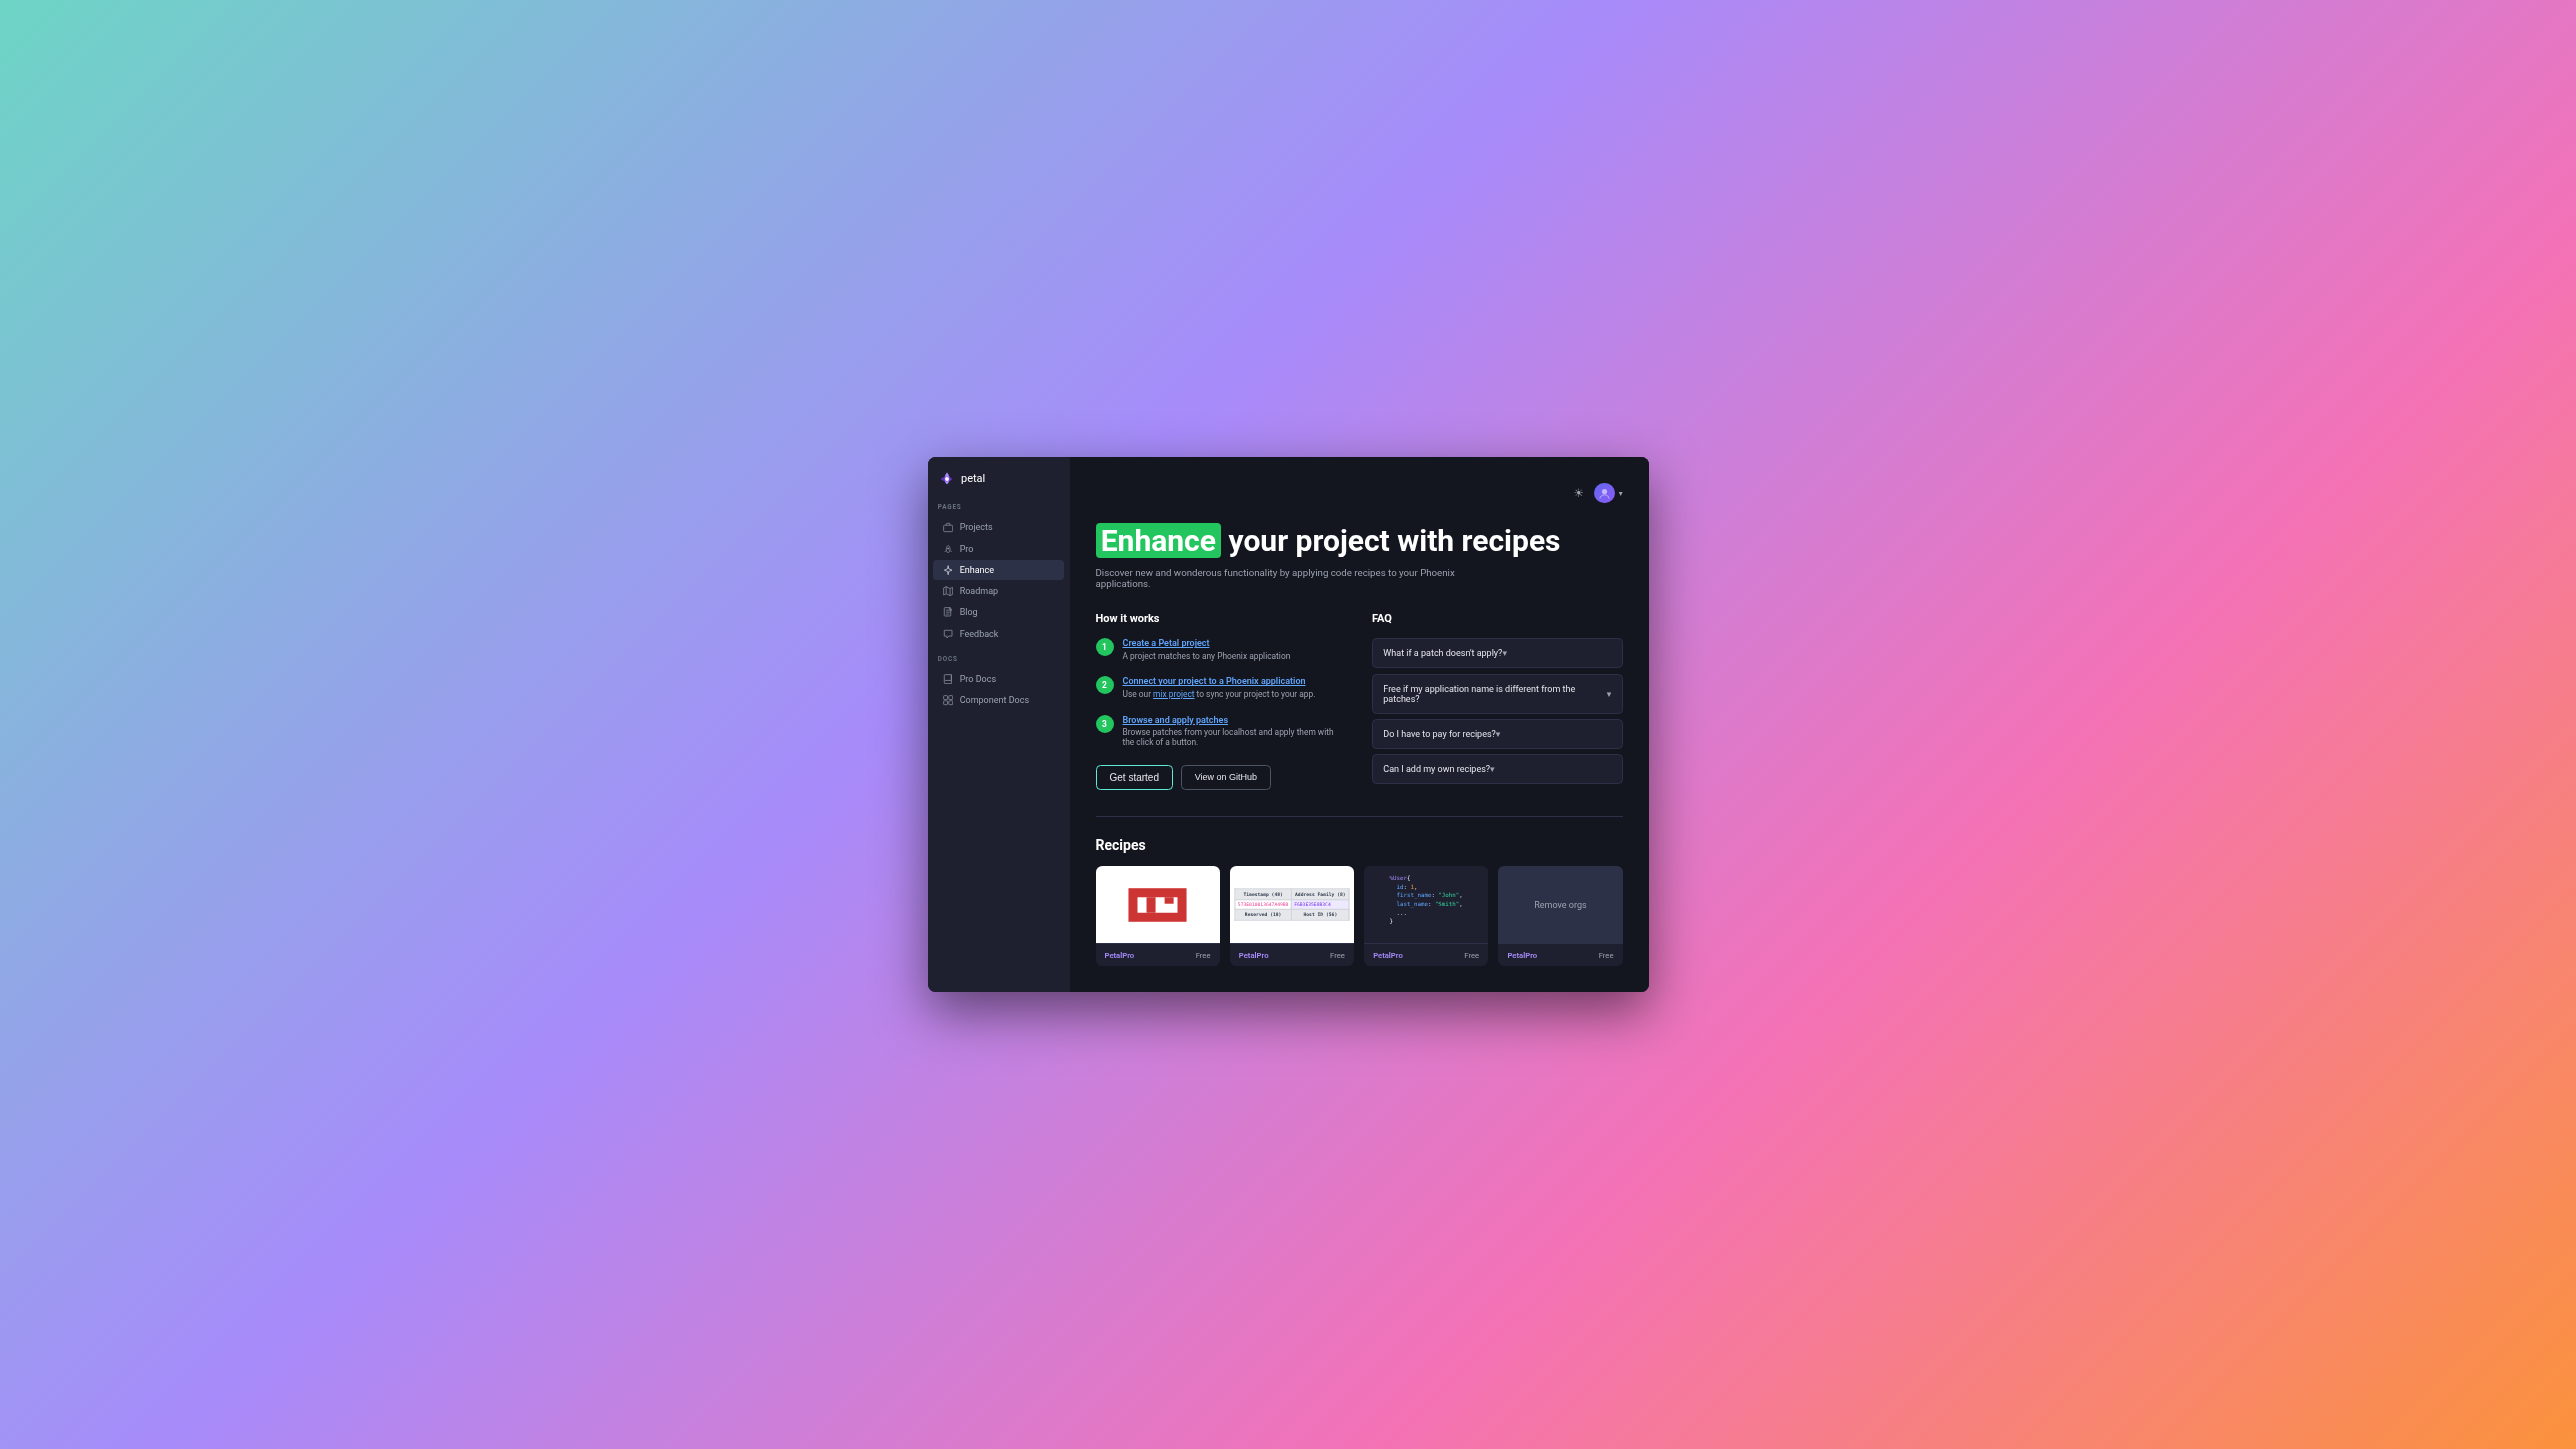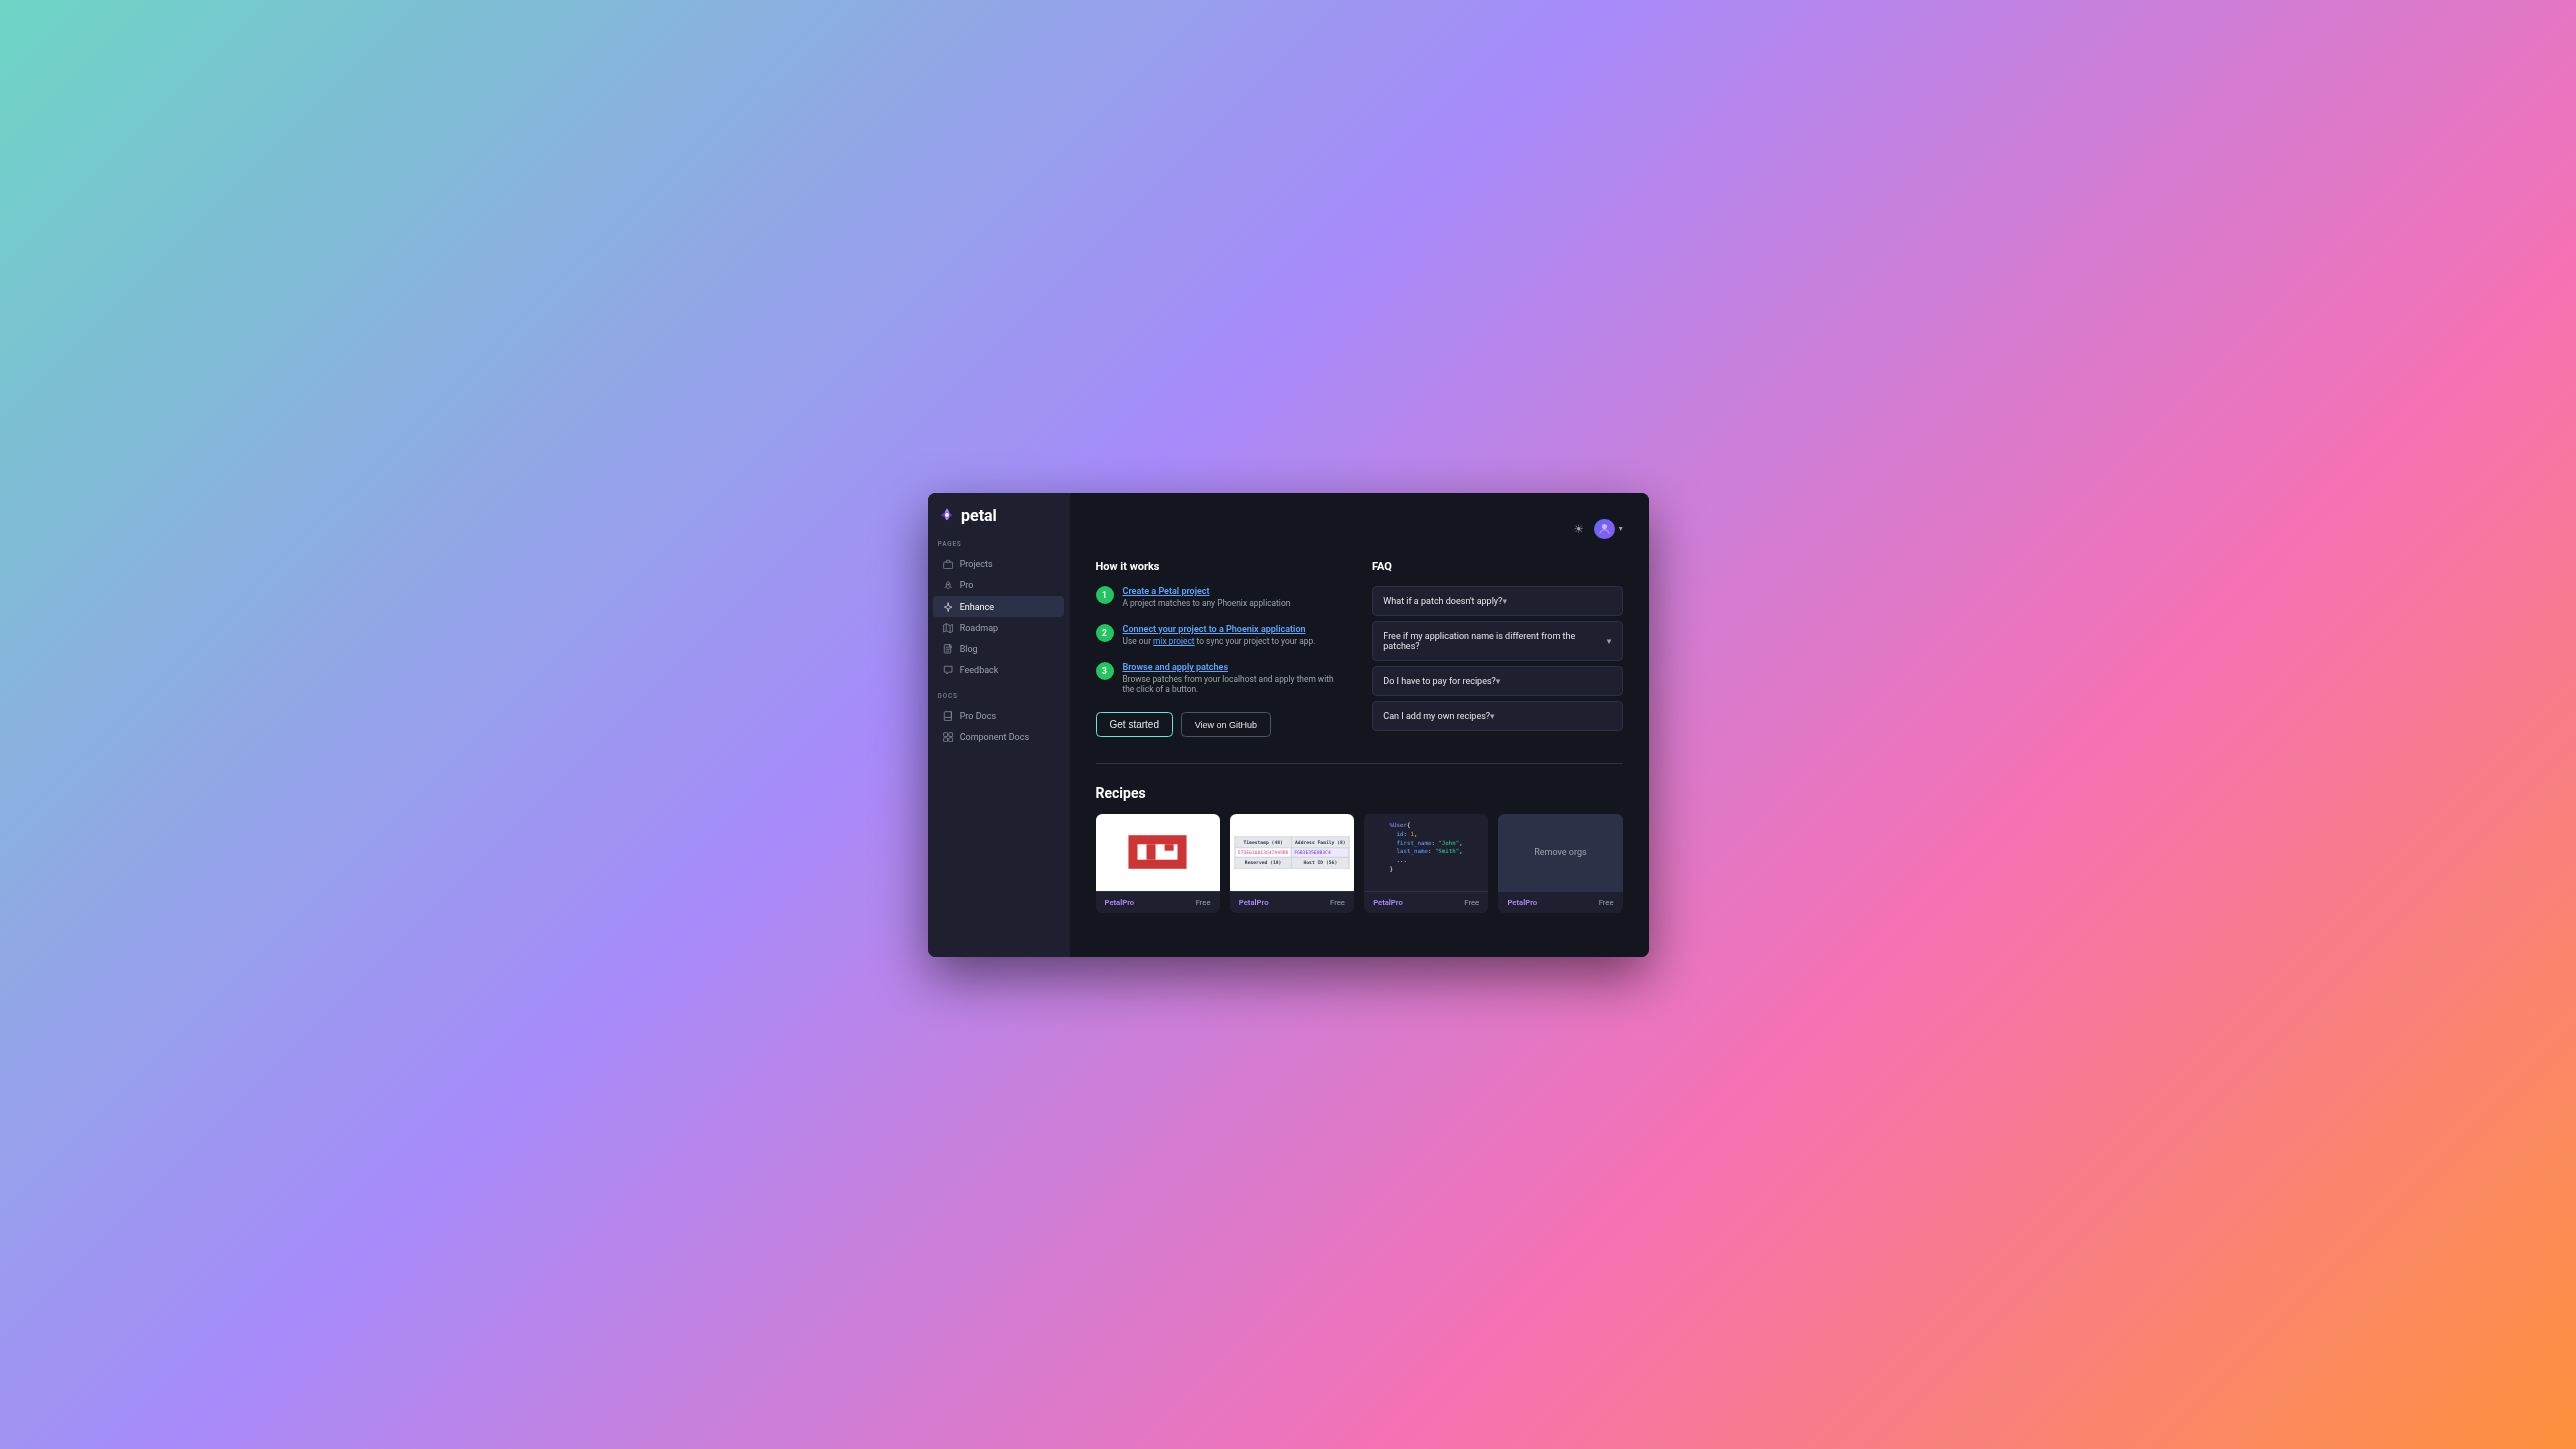--- a/index.html
+++ b/index.html
@@ -35,22 +35,22 @@
       align-items: center;
       gap: 5.2px;
       padding: 0 10.3px 15.5px 10.3px;
     }
     .logo-icon {
       width: 18px;
       height: 18px;
     }
     .logo-text {
       color: #fff;
-      font-size: 16px;
-      font-weight: 700;
+      font-size: 11px;
+      font-weight: 400;
     }
     .section-label {
       font-size: 6.4px;
       font-weight: 700;
       letter-spacing: 0.8px;
       color: #6b7280;
       padding: 0 10.3px 5.2px 10.3px;
       text-transform: uppercase;
     }
     .nav-item {
@@ -416,20 +416,26 @@
         <div class="avatar">
           <svg width="13" height="13" viewBox="0 0 20 20" fill="none">
             <circle cx="10" cy="7" r="4" fill="#c4b5fd"></circle>
             <path d="M3 18C3 14.7 6.1 12 10 12C13.9 12 17 14.7 17 18" stroke="#c4b5fd" stroke-width="1.5" fill="none"></path>
           </svg>
         </div>
         <span class="chevron-down">▾</span>
       </div>
     </div>
 
+    <div class="hero">
+      <h1 class="hero-title">
+        <span class="hero-highlight">Enhance</span><span> your project with recipes</span>
+      </h1>
+      <p class="hero-subtitle">Discover new and wonderous functionality by applying code recipes to your Phoenix applications.</p>
+    </div>
 
     <div class="two-col">
 
       <div>
         <div class="section-title">How it works</div>
 
         <div class="step">
           <div class="step-number">1</div>
           <div class="step-content">
             <div class="step-title">Create a Petal project</div>

